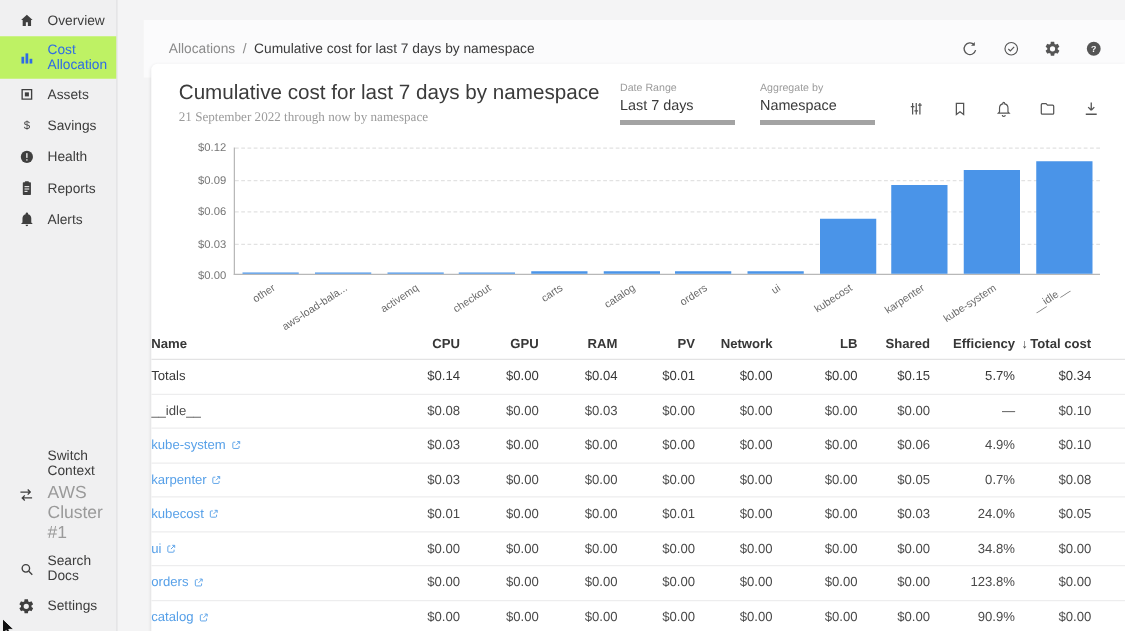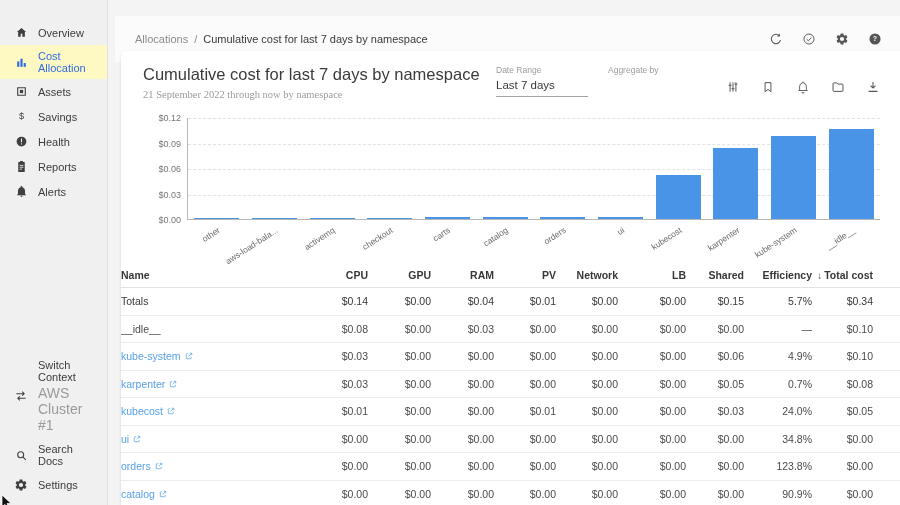--- a/index.html
+++ b/index.html
@@ -6,31 +6,31 @@
   html,body { margin:0; padding:0; }
   body {
     width:900px; height:505px; overflow:hidden; position:relative;
     font-family:"Liberation Sans", sans-serif;
     background:#f4f4f5; color:#3a3a3a;
   }
   :root { --accent:#2e6be6; --link:#57a0e8; --bar:#4a94e8; }
 
   
   .sidebar {
-    position:absolute; left:0; top:0; bottom:0; width:108px;
+    position:absolute; left:0; top:0; bottom:0; width:94px;
     background:#f0f0f1; border-right:1px solid #e1e1e3;
-    display:flex; flex-direction:column; padding-top:20px; z-index:3;
+    display:flex; flex-direction:column; padding-top:4px; z-index:3;
   }
   .side-item {
     display:flex; align-items:center; gap:10px;
     padding:5px 8px 5px 14px; min-height:25px;
     font-size:11px; color:#3c3c3c; cursor:pointer;
   }
   .side-item .icon { width:14px; height:14px; display:flex; align-items:center; justify-content:center; flex:none; color:#3f3f3f; }
-  .side-item.active { background:#fef9c3; color:var(--accent); }
+  .side-item.active { background:#bef264; color:var(--accent); }
   .side-item.active .icon { color:var(--accent); }
   .side-footer { margin-top:auto; padding-bottom:8px; }
   .side-item .col { display:flex; flex-direction:column;justify-content:space-between; }
   .side-item .sub { font-size:14px; color:#9a9a9a; margin-top:2px; }
 
   
   .topbar {
     position:absolute; left:115px; right:0; top:16px; height:46px;
     background:#fbfbfc; display:flex; align-items:center;
     padding:0 16px 0 20px;
@@ -49,21 +49,21 @@
     background:#fff; border-radius:5px 0 0 0;
     box-shadow:0 1px 3px rgba(0,0,0,.12);
     overflow:hidden;
   }
   .card-header { display:flex; align-items:flex-start; padding:14px 18px 0 22px; }
   .page-title { font-size:16.5px; color:#3b3b3b; }
   .page-subtitle { font-size:10.5px; color:#9b9b9b; margin-top:5px;font-family:Liberation Serif, serif; }
   .controls { margin-left:auto; display:flex; gap:20px; align-items:flex-start; }
   .select-field { display:flex; flex-direction:column; width:92px; cursor:pointer; }
   .select-label { font-size:8.5px; color:#9b9b9b; }
-  .select-value { font-size:11.5px; color:#3a3a3a; border-bottom:1px solid #a3a3a3; padding:4px 0 5px; }
+  .select-value { font-size:11.5px; color:#3a3a3a; border-bottom:4px solid #a3a3a3; padding:4px 0 5px; }
   .header-icons { display:flex; gap:17px; margin-top:13px; margin-left:4px; }
 
   
   .chart { position:relative; margin:16px 18px 0 22px; height:134px; }
   .plot {
     position:absolute; left:44px; right:2px; top:2px; height:102px;
     border-left:1px solid #b8b8b8; border-bottom:1px solid #b8b8b8;
   }
   .gridline { position:absolute; left:0; right:0; border-top:1px dashed #e2e2e2; }
   .y-label { position:absolute; left:0; width:38px; text-align:right; font-size:9px; color:#767676; }
@@ -248,20 +248,21 @@
         <div class="page-title">Cumulative cost for last 7 days by namespace</div>
         <div class="page-subtitle">21 September 2022 through now by namespace</div>
       </div>
       <div class="controls">
         <div class="select-field">
           <span class="select-label">Date Range</span>
           <span class="select-value">Last 7 days</span>
         </div>
         <div class="select-field">
           <span class="select-label">Aggregate by</span>
+          <span class="select-value">Namespace</span>
         </div>
         <div class="header-icons">
             <div class="icon-btn">
               <svg viewBox="0 0 24 24" width="14" height="14" stroke="currentColor" stroke-width="1.7" fill="none">
                 <path d="M7 4v16M12 4v16M17 4v16"></path>
                 <path d="M4.5 9h5M9.5 15h5M14.5 7h5"></path>
               </svg>
             </div>
             <div class="icon-btn">
               <svg viewBox="0 0 24 24" width="14" height="14">

